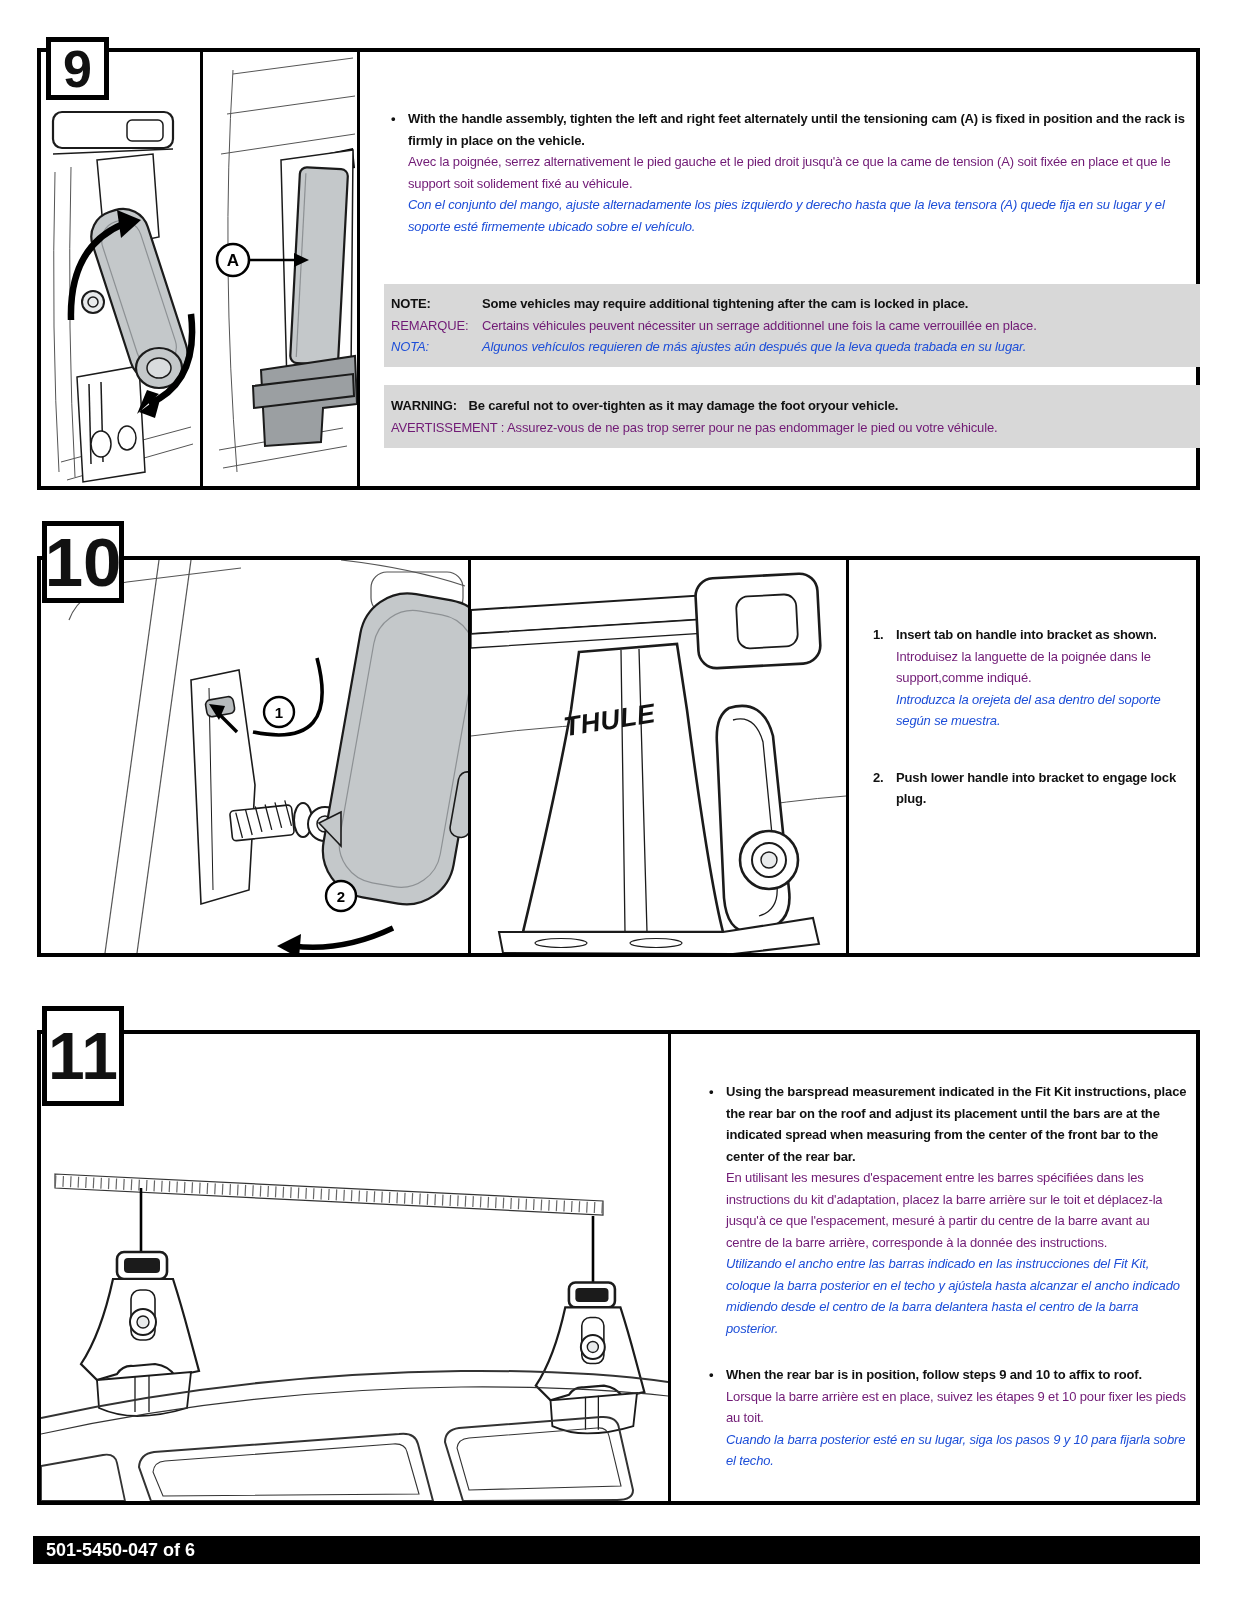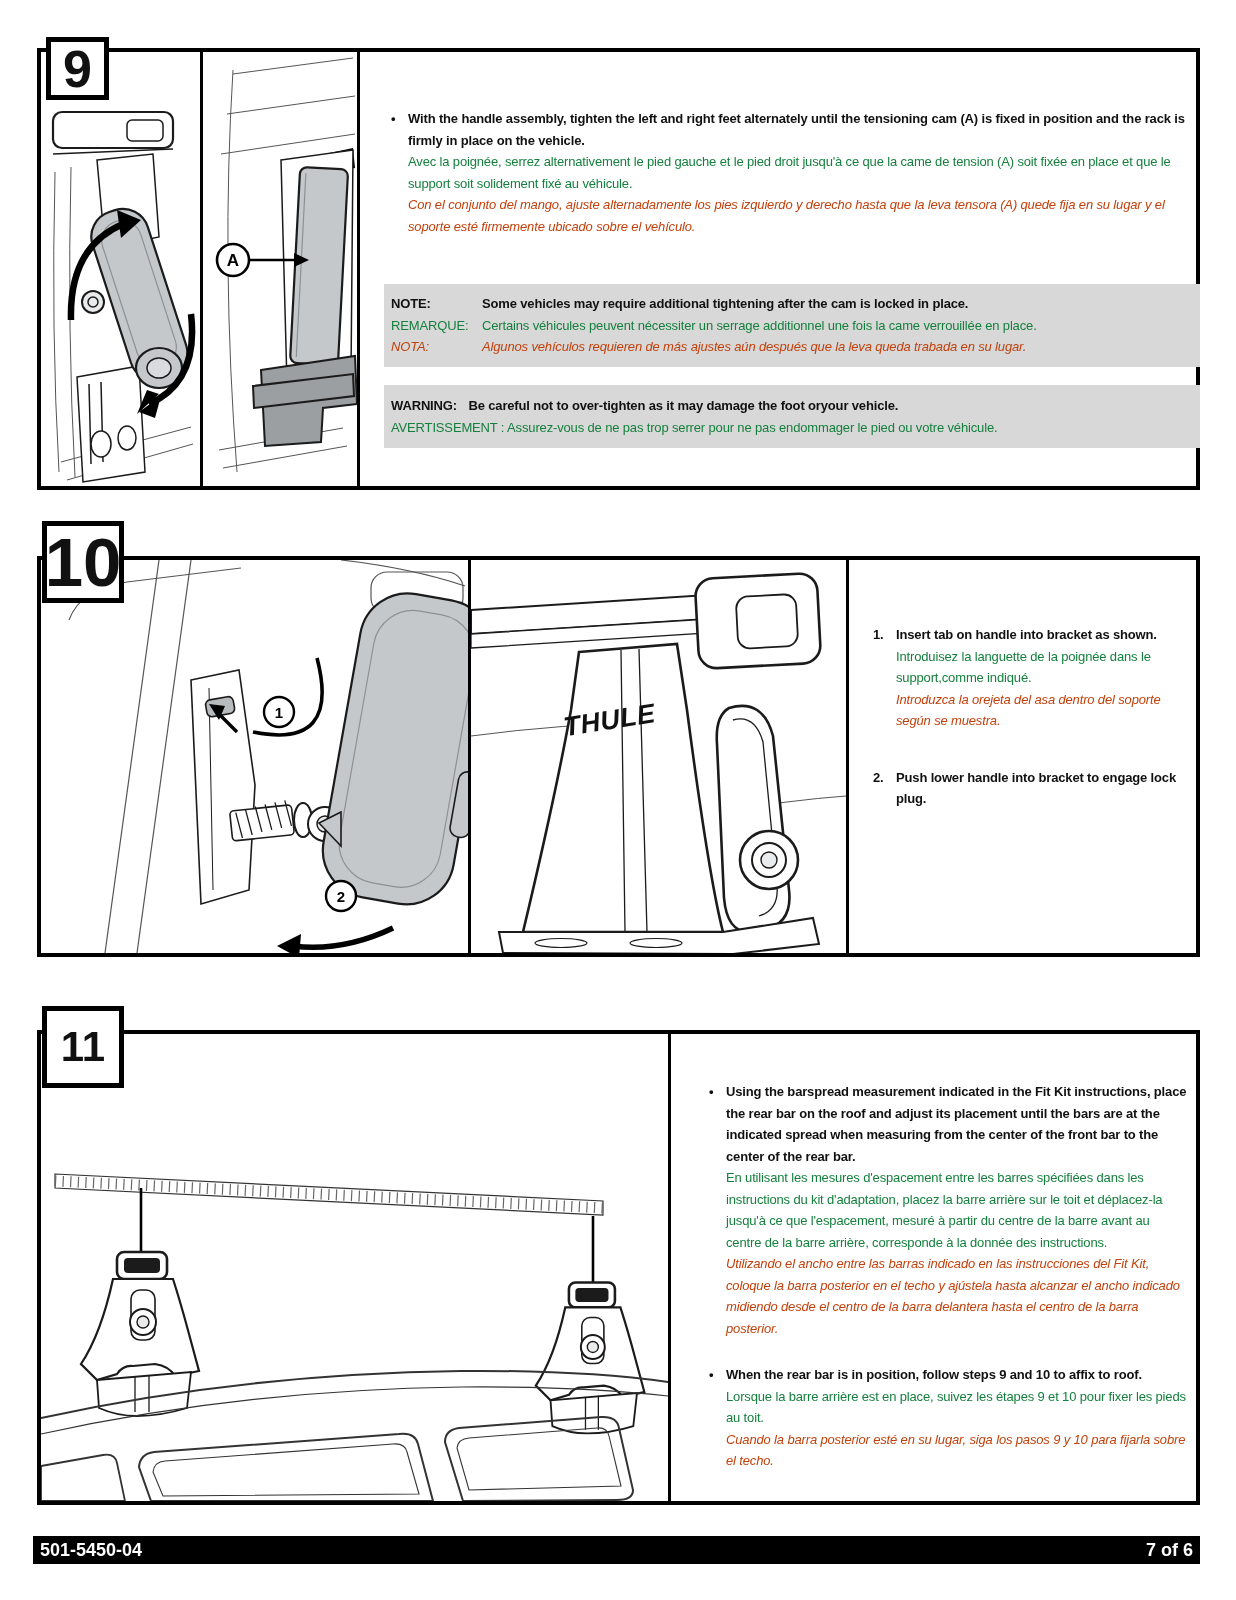--- a/index.html
+++ b/index.html
@@ -7,33 +7,33 @@
         font-family:"Liberation Sans","DejaVu Sans",sans-serif;color:#111;}
   .panel{position:absolute;left:37px;width:1163px;border:4px solid #000;background:#fff;box-sizing:border-box;}
   #panel9{top:48px;height:442px;}
   #panel10{top:556px;height:401px;}
   #panel11{top:1030px;height:475px;}
   .vline{position:absolute;top:0;bottom:0;width:3px;background:#000;}
   .badge{position:absolute;background:#fff;border:5px solid #000;display:flex;align-items:center;justify-content:center;
          font-weight:bold;z-index:5;box-sizing:border-box;}
   #badge9{left:46px;top:37px;width:63px;height:63px;font-size:52px;}
   #badge10{left:42px;top:521px;width:82px;height:82px;font-size:69px;}
-  #badge11{left:42px;top:1006px;width:82px;height:82px;font-size:42px;}
+  #badge11{left:42px;top:1006px;width:82px;height:100px;font-size:66px;}
   .txt{font-size:13px;line-height:21.5px;letter-spacing:-0.15px;}
   .en{font-weight:bold;}
-  .fr{font-weight:normal;color:#15803d;}
-  .es{font-style:italic;color:#c2410c;}
+  .fr{font-weight:normal;color:#701a75;}
+  .es{font-style:italic;color:#1d4ed8;}
   .bullet-block{position:absolute;}
   .hang{position:relative;padding-left:17px;}
   .hang .bdot{position:absolute;left:0;top:0;font-weight:bold;}
   .graybox{position:absolute;background:#d8d8d8;box-sizing:border-box;margin-top:41px;}
   .noterow{display:grid;grid-template-columns:91px 1fr;}
   .numitem{display:grid;grid-template-columns:23px 1fr;}
   #footer{position:absolute;left:33px;top:1536px;width:1167px;height:28px;background:#000;color:#fff;
-          display:flex;align-items:center;justify-content:space-between;padding:0 7px;box-sizing:border-box;
+          display:flex;align-items:center;padding:0 13px;box-sizing:border-box;
           font-weight:bold;font-size:18px;}
   .illus{position:absolute;}
   svg{display:block;}
 </style>
 </head>
 <body>
 
 <div id="page">
 
   <div class="panel" id="panel9">

